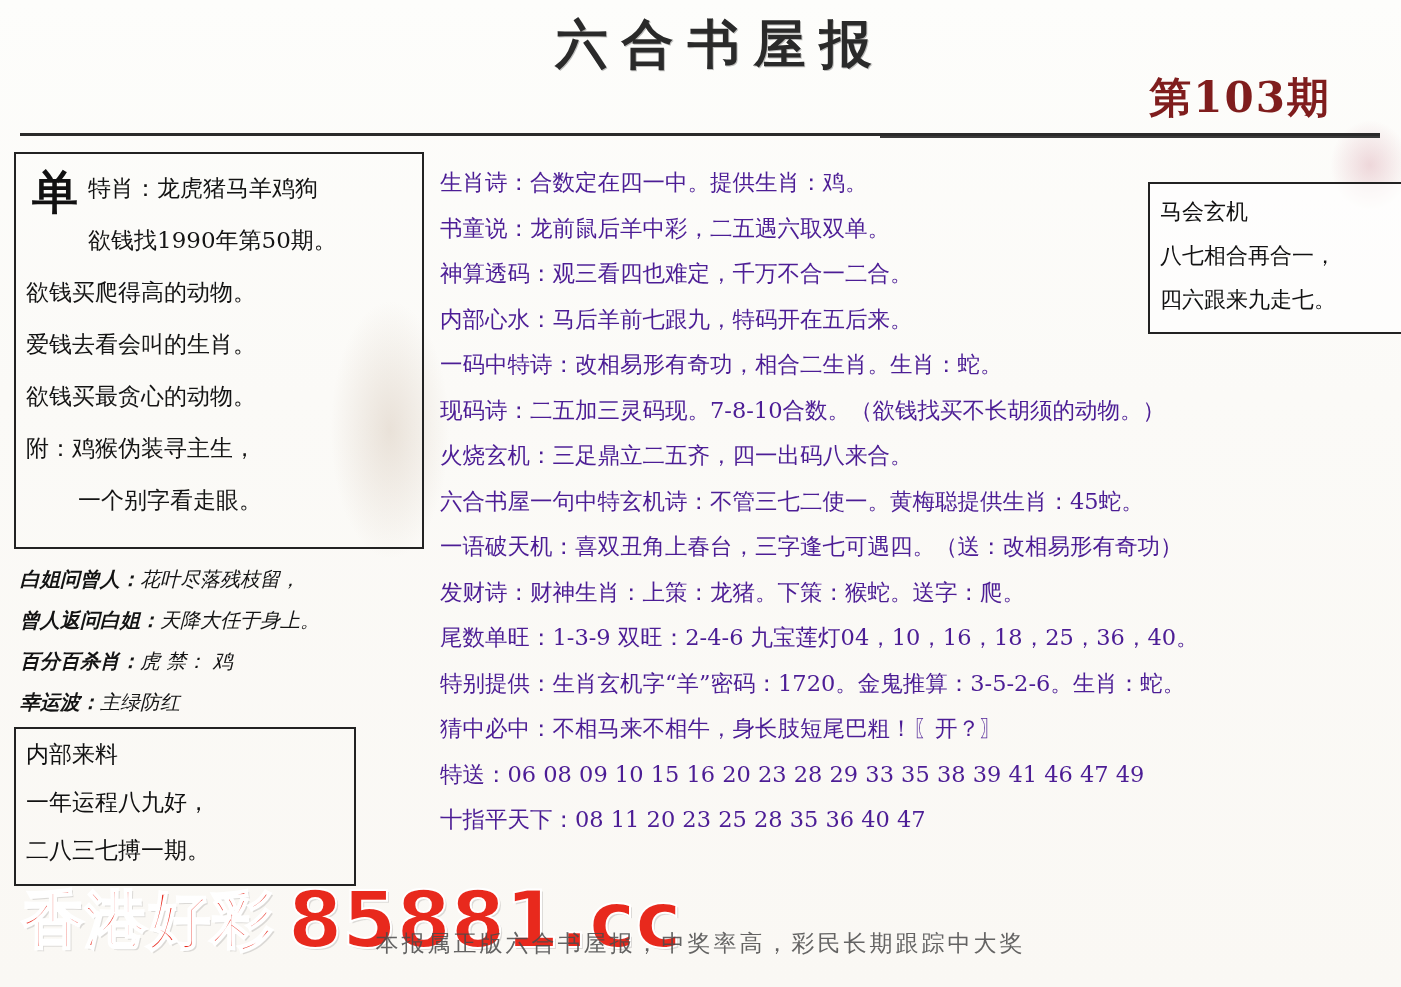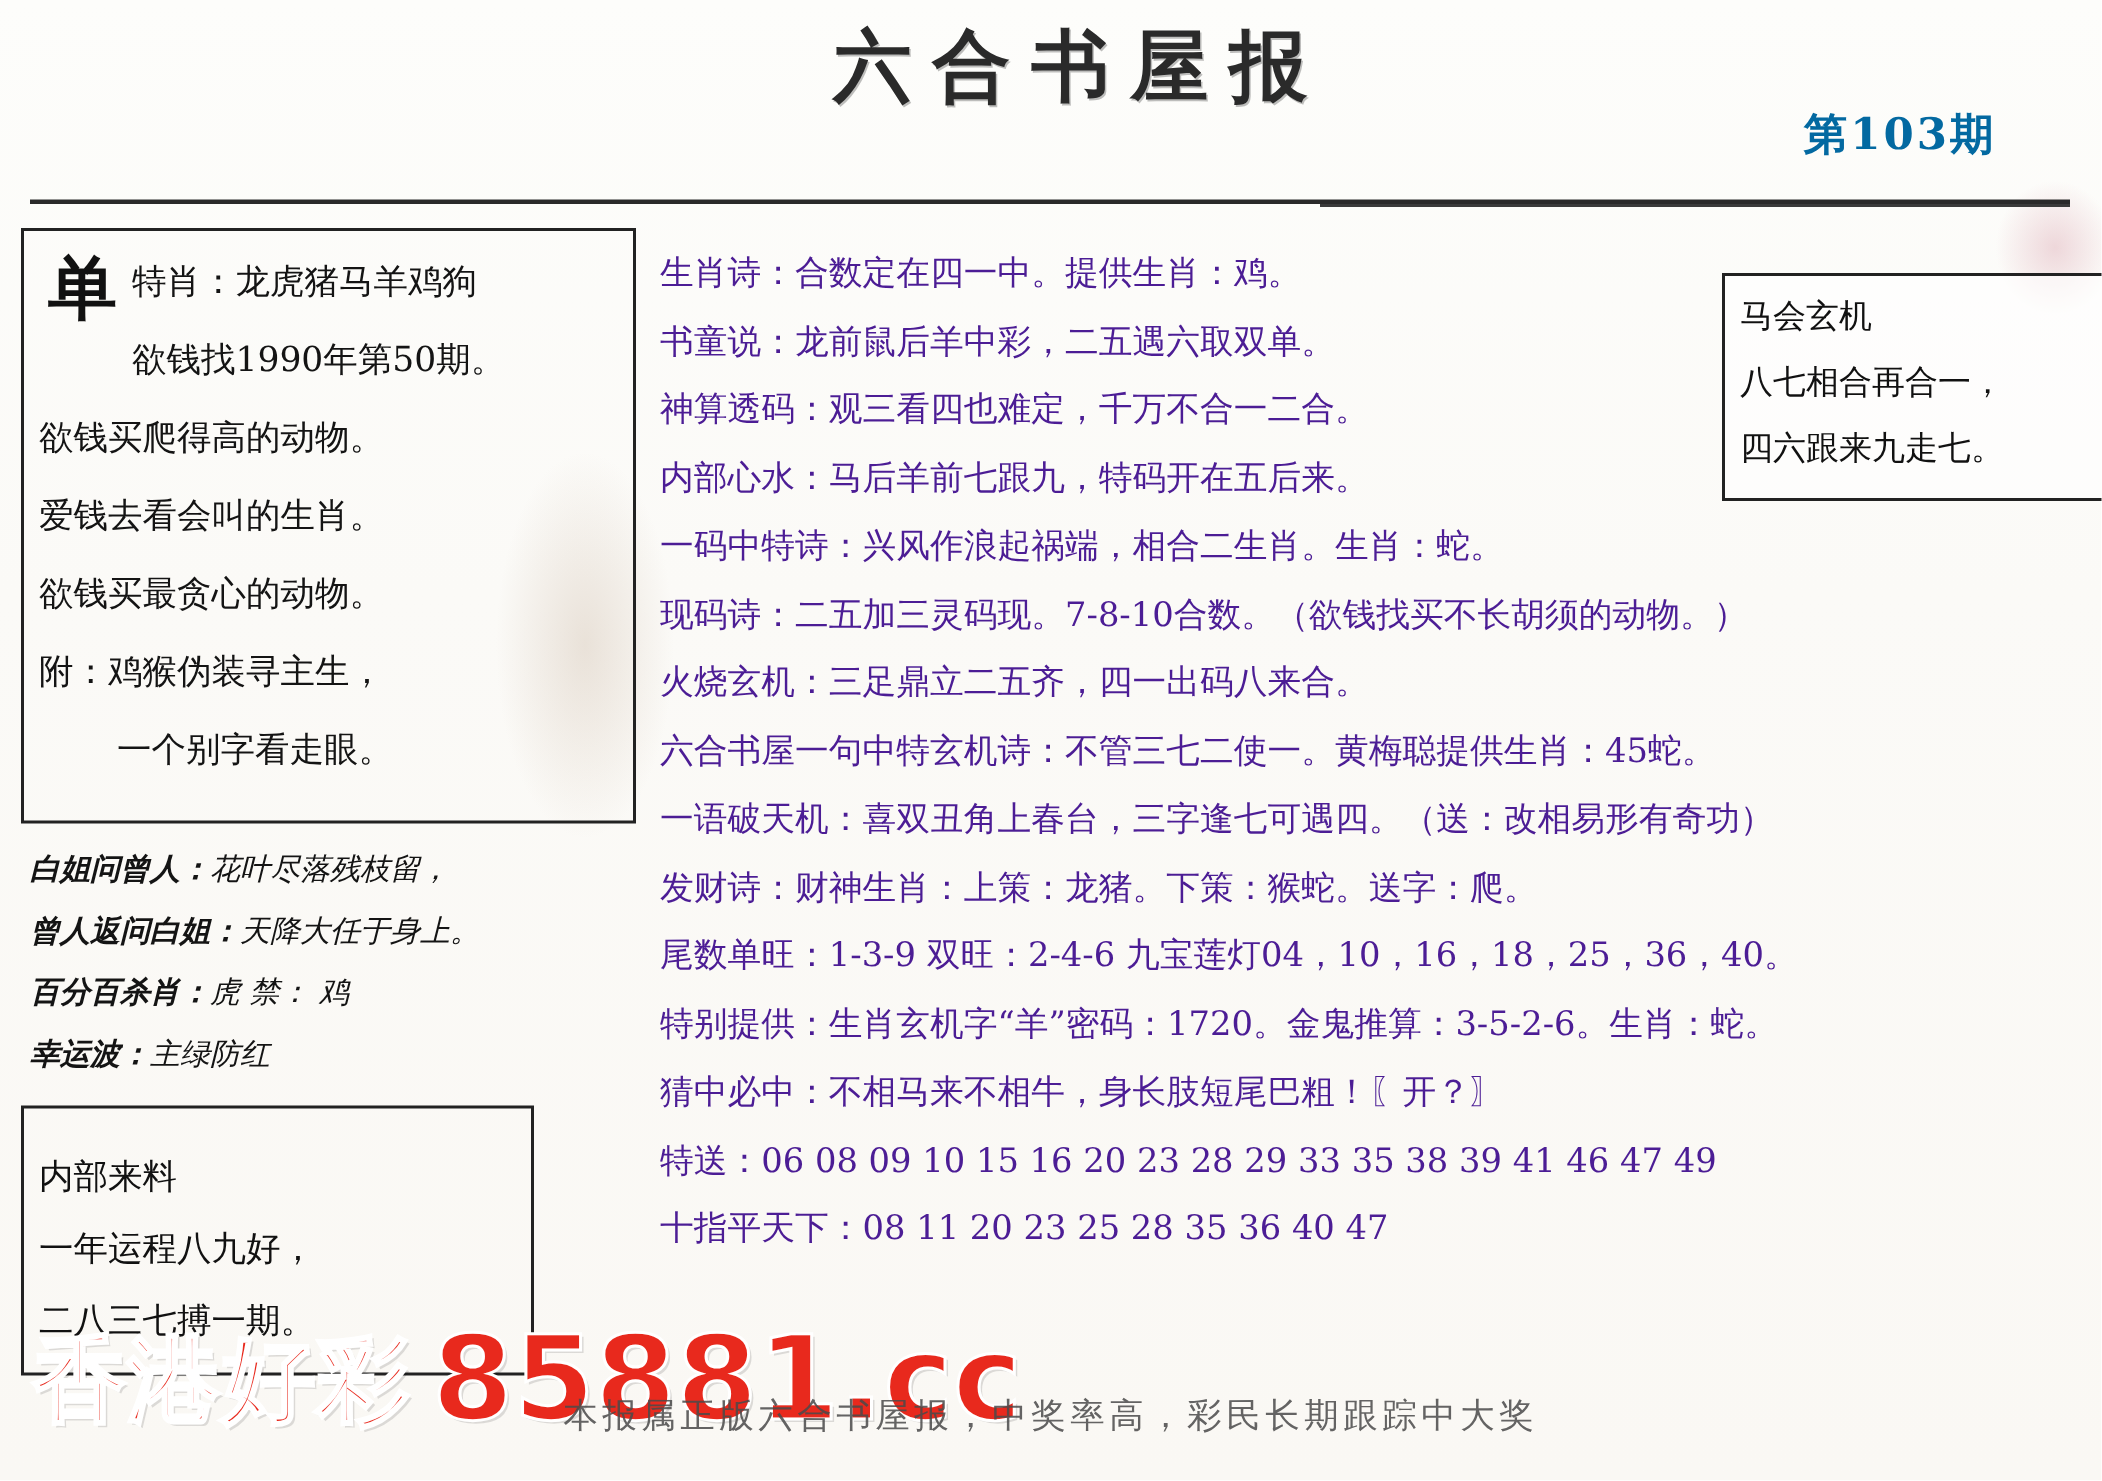--- a/index.html
+++ b/index.html
@@ -51,23 +51,23 @@
     letter-spacing: 14px;
     color: #2a2a2a;
     text-shadow: 1px 1px 0 rgba(0,0,0,0.25);
   }
   .issue {
     position: absolute;
     right: 70px;
     top: 70px;
     font-family: "DejaVu Serif", serif;
     font-weight: bold;
-    font-size: 29px;
+    font-size: 42px;
     letter-spacing: 2px;
-    color: #0369a1;
+    color: #7f1d1d;
   }
   .rule {
     position: absolute;
     left: 20px;
     top: 133px;
     width: 1360px;
     height: 3px;
     background: #2a2a2a;
   }
   .rule.short {
@@ -120,24 +120,24 @@
     font-size: 20px;
     line-height: 41px;
     white-space: nowrap;
     color: #141414;
     padding-left: 6px;
   }
   .mrow .lab {
     font-weight: bold;
   }
   .inner-box {
-    margin-top: 14px;
+    margin-top: 4px;
     width: 318px;
     border: 2px solid #222;
-    padding: 22px 10px 10px 10px;
+    padding: 1px 10px 10px 10px;
   }
   .irow {
     font-family: "DejaVu Serif", serif;
     font-size: 23px;
     line-height: 48px;
     white-space: nowrap;
   }
 
   
   .center-col {
@@ -275,21 +275,21 @@
   <div class="crow">
     <span class="lab">书童说：</span><span>龙前鼠后羊中彩，二五遇六取双单。</span>
   </div>
   <div class="crow">
     <span class="lab">神算透码：</span><span>观三看四也难定，千万不合一二合。</span>
   </div>
   <div class="crow">
     <span class="lab">内部心水：</span><span>马后羊前七跟九，特码开在五后来。</span>
   </div>
   <div class="crow">
-    <span class="lab">一码中特诗：</span><span>兴风作浪起祸端，相合二生肖。生肖：蛇。</span>
+    <span class="lab">一码中特诗：</span><span>改相易形有奇功，相合二生肖。生肖：蛇。</span>
   </div>
   <div class="crow">
     <span class="lab">现码诗：</span><span>二五加三灵码现。7-8-10合数。（欲钱找买不长胡须的动物。）</span>
   </div>
   <div class="crow">
     <span class="lab">火烧玄机：</span><span>三足鼎立二五齐，四一出码八来合。</span>
   </div>
   <div class="crow">
     <span class="lab">六合书屋一句中特玄机诗：</span><span>不管三七二使一。黄梅聪提供生肖：45蛇。</span>
   </div>

